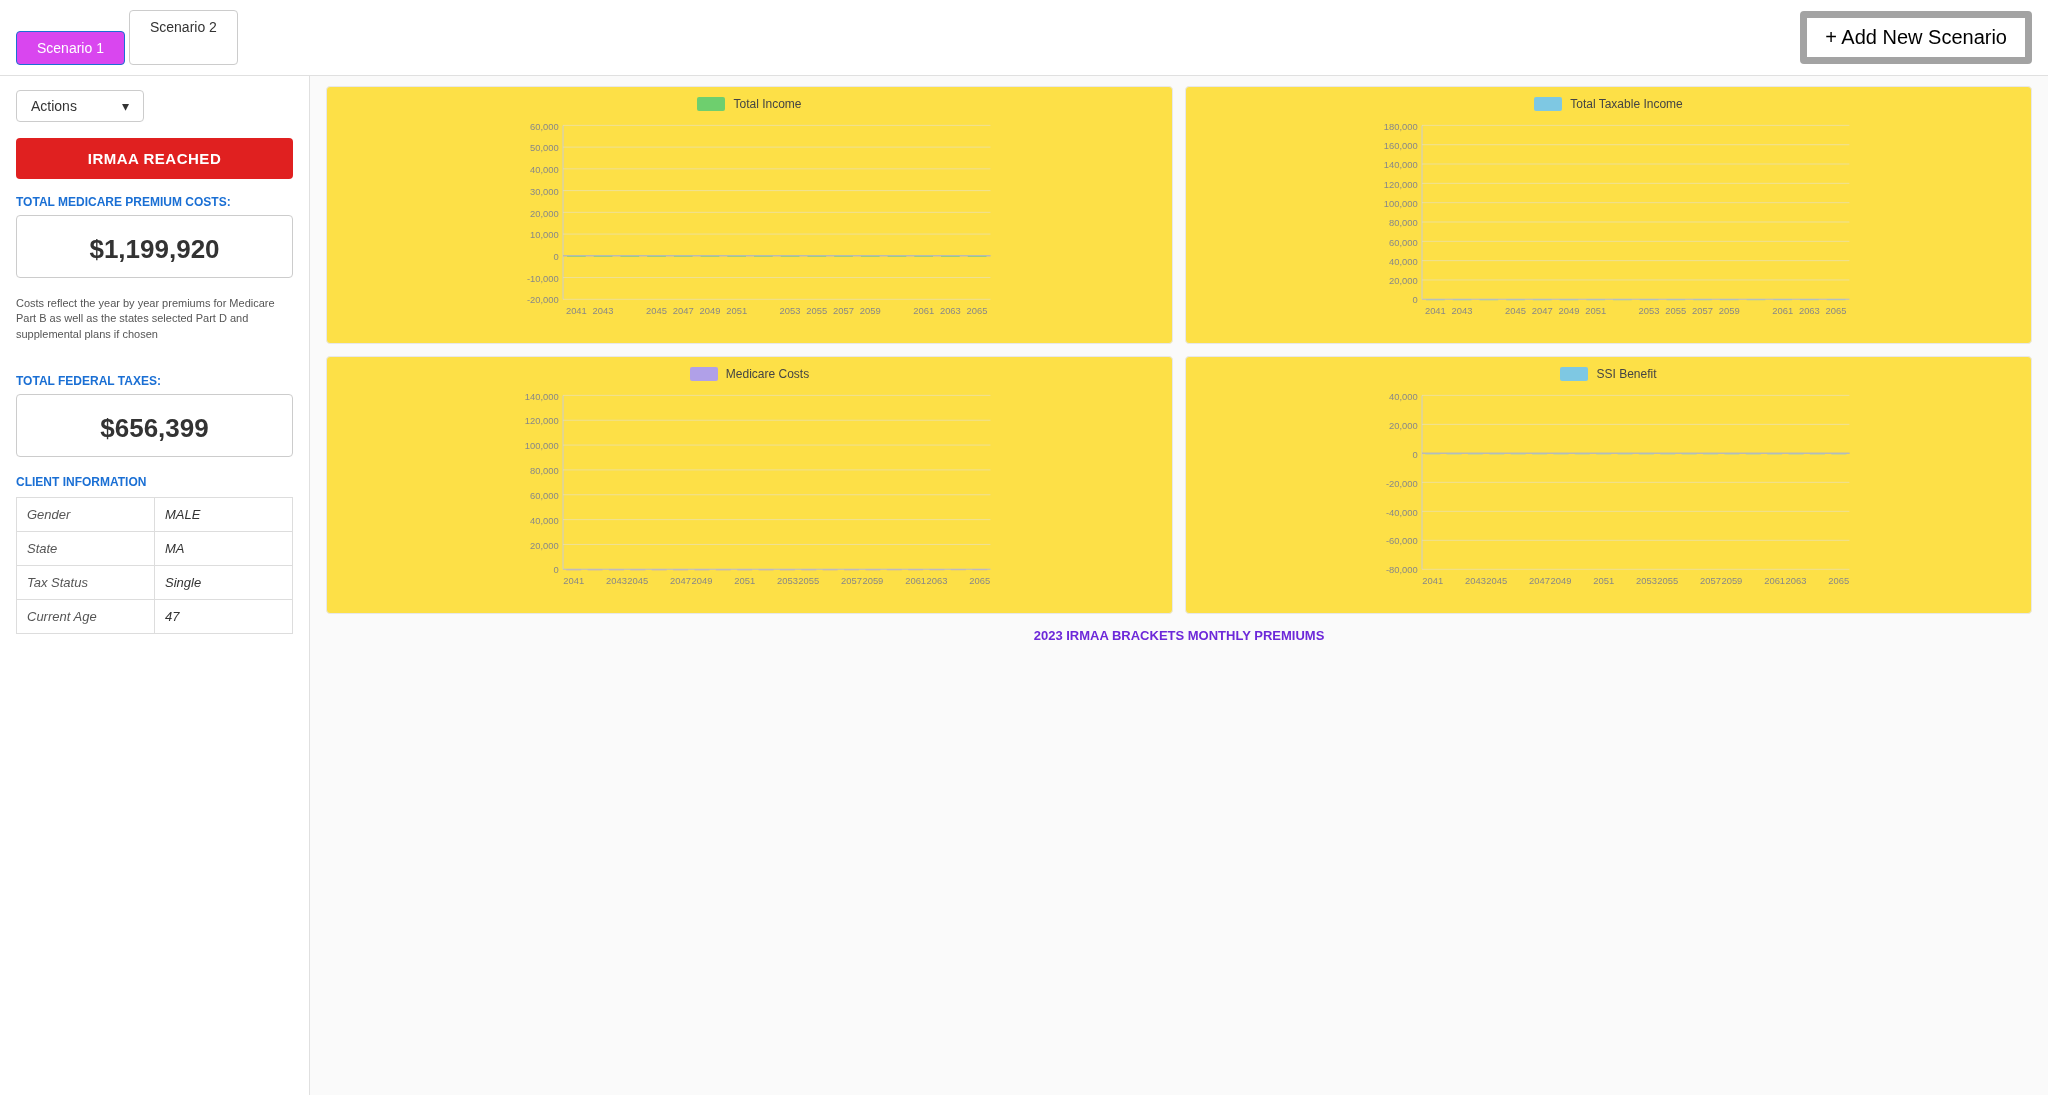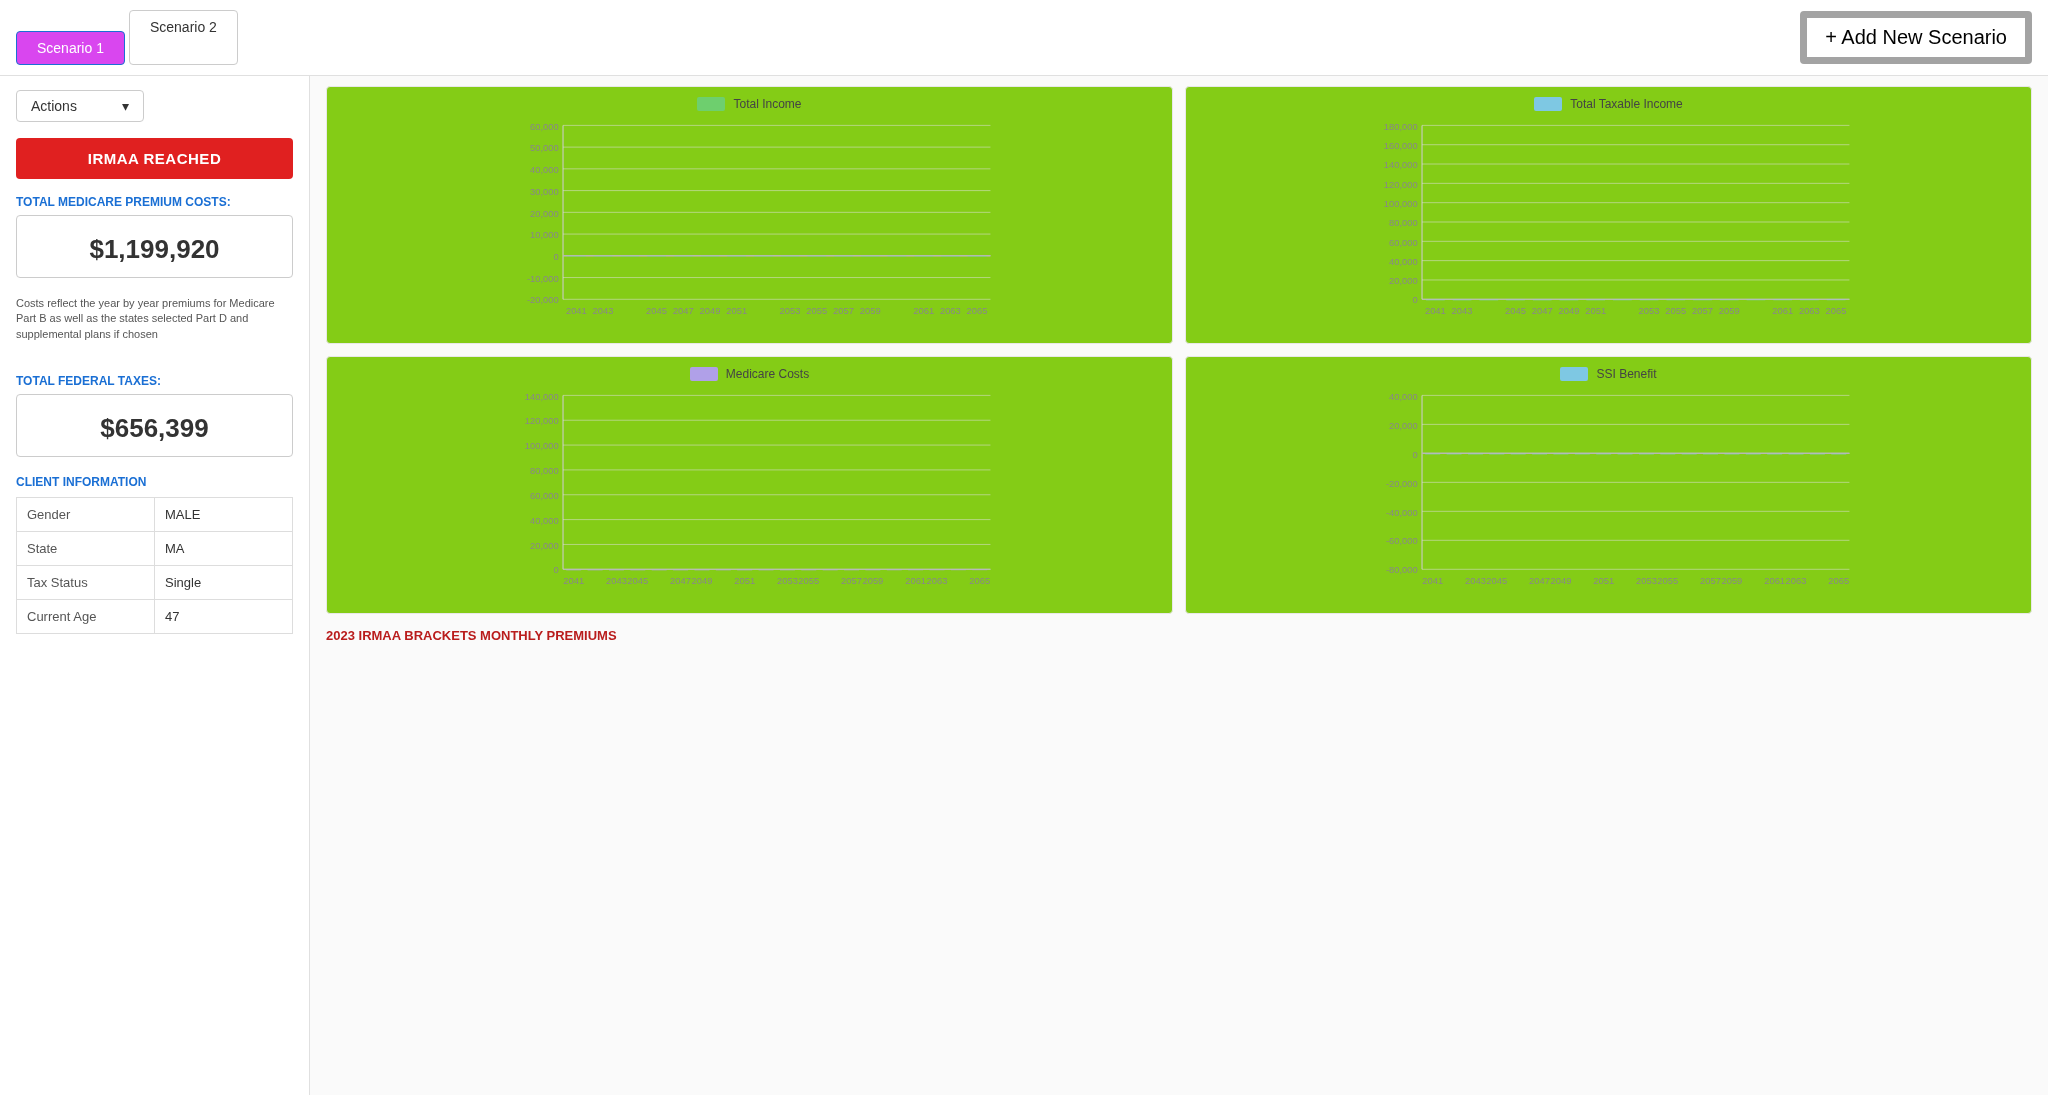--- a/index.html
+++ b/index.html
@@ -103,40 +103,41 @@
     }
     .client-table {
       width: 100%;
       border-collapse: collapse;
       margin-top: 8px;
     }
     .client-table td {
       border: 1px solid #ddd;
       padding: 9px 10px;
       font-size: 13px;
+      font-style: italic;
     }
     .client-table td:first-child {
       color: #555;
       width: 50%;
     }
 
     
     .charts-area {
       flex: 1;
       overflow-y: auto;
       padding: 10px 16px 16px;
       background: #fafafa;
     }
     .charts-grid {
       display: grid;
       grid-template-columns: 1fr 1fr;
       gap: 12px;
     }
     .chart-container {
-      background: #84cc16;
+      background: #fde047;
       border: 1px solid #e8e8e8;
       border-radius: 4px;
       padding: 10px 14px 6px;
       position: relative;
     }
     .chart-title-row {
       display: flex;
       align-items: center;
       justify-content: center;
       gap: 8px;
@@ -149,21 +150,22 @@
       height: 14px;
       border-radius: 2px;
       display: inline-block;
     }
     .chart-svg-wrap {
       width: 100%;
       height: 220px;
       position: relative;
     }
     .bottom-label {
-      color: #b91c1c;
+      text-align: center;
+      color: #6d28d9;
       font-weight: bold;
       font-size: 13px;
       margin-top: 8px;
       padding: 6px 0;
     }
     svg text { font-family: Arial, sans-serif; }
   </style>
 </head>
 <body>
 

